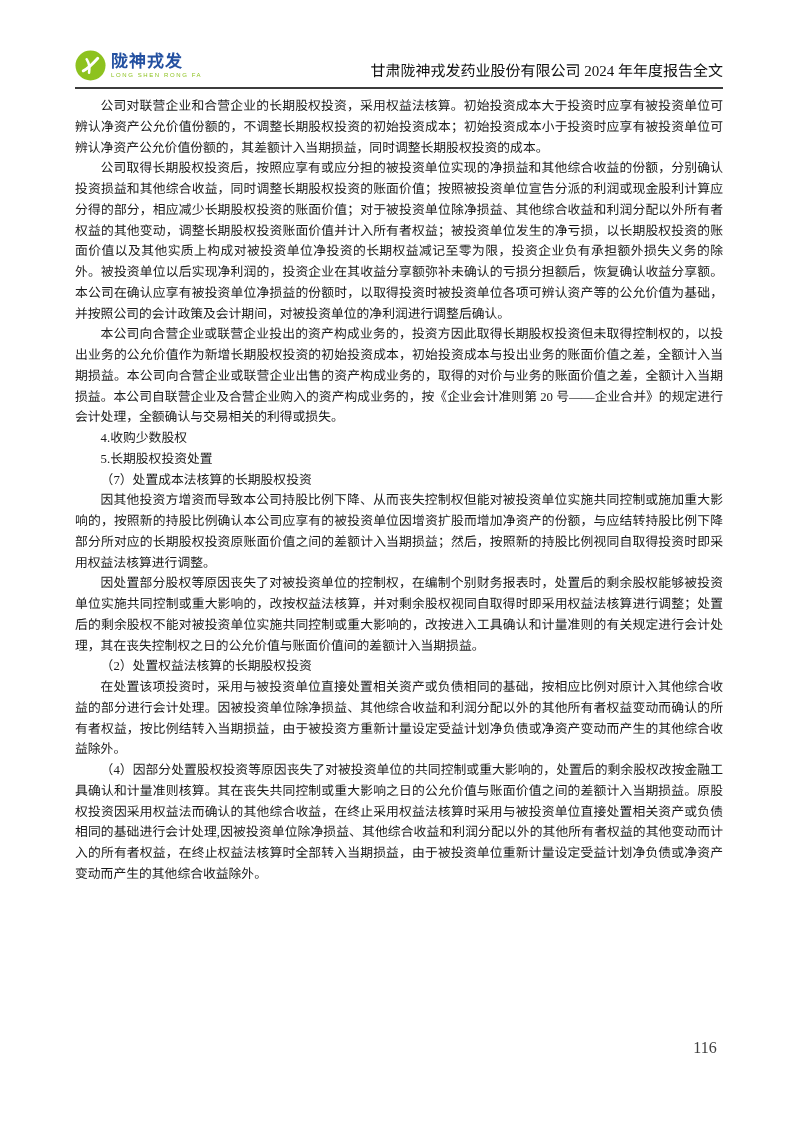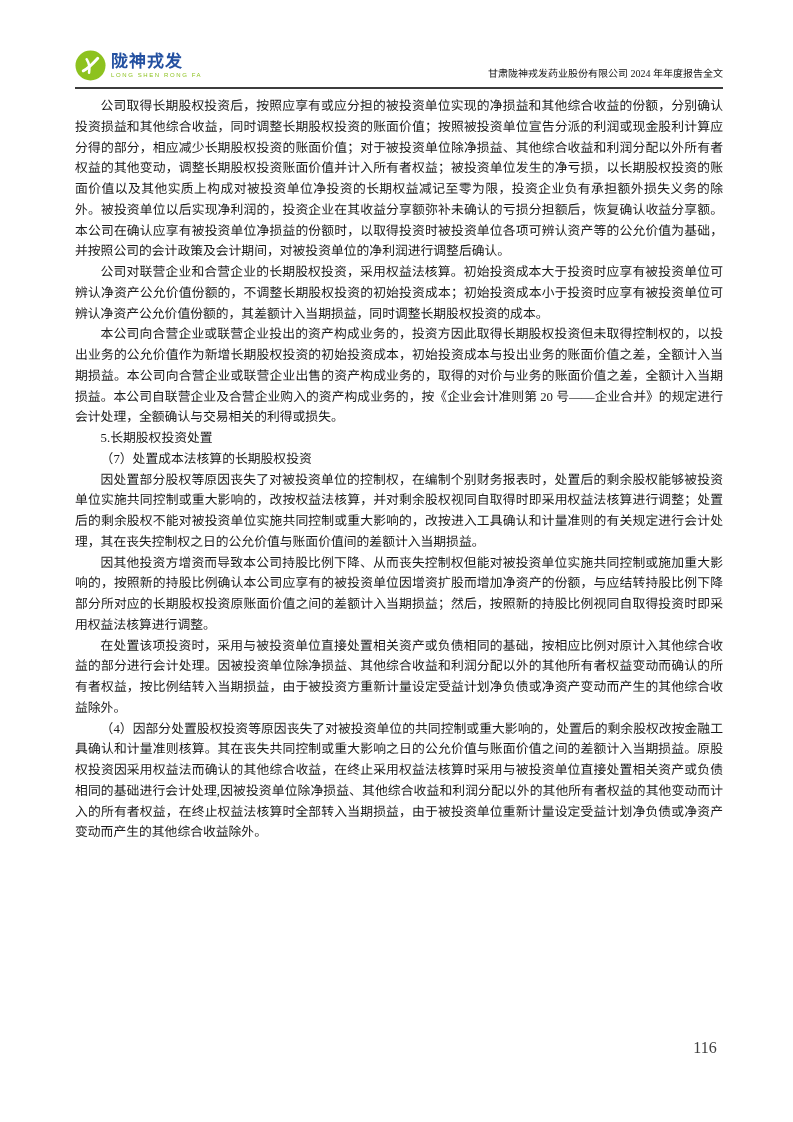--- a/index.html
+++ b/index.html
@@ -38,21 +38,21 @@
     font-family:"Liberation Sans", sans-serif;
   }
   .brand-en{
     font-size:6px;
     color:#8dc21f;
     letter-spacing:1.6px;
     margin-top:2px;
     font-family:"Liberation Sans", sans-serif;
   }
   .header-title{
-    font-size:10px;
+    font-size:15px;
     color:#111;
     padding-bottom:7px;
     white-space:nowrap;
   }
   
   .content{
     position:absolute;
     left:75px;top:96px;
     width:648px;
     font-size:12.8px;
@@ -89,26 +89,28 @@
       </svg>
       <div class="brand-text">
         <span class="brand-cn">陇神戎发</span>
         <span class="brand-en">LONG SHEN RONG FA</span>
       </div>
     </div>
     <div class="header-title">甘肃陇神戎发药业股份有限公司 2024 年年度报告全文</div>
   </div>
 
   <div class="content">
+      <p>公司对联营企业和合营企业的长期股权投资，采用权益法核算。初始投资成本大于投资时应享有被投资单位可辨认净资产公允价值份额的，不调整长期股权投资的初始投资成本；初始投资成本小于投资时应享有被投资单位可辨认净资产公允价值份额的，其差额计入当期损益，同时调整长期股权投资的成本。</p>
       <p>公司取得长期股权投资后，按照应享有或应分担的被投资单位实现的净损益和其他综合收益的份额，分别确认投资损益和其他综合收益，同时调整长期股权投资的账面价值；按照被投资单位宣告分派的利润或现金股利计算应分得的部分，相应减少长期股权投资的账面价值；对于被投资单位除净损益、其他综合收益和利润分配以外所有者权益的其他变动，调整长期股权投资账面价值并计入所有者权益；被投资单位发生的净亏损，以长期股权投资的账面价值以及其他实质上构成对被投资单位净投资的长期权益减记至零为限，投资企业负有承担额外损失义务的除外。被投资单位以后实现净利润的，投资企业在其收益分享额弥补未确认的亏损分担额后，恢复确认收益分享额。本公司在确认应享有被投资单位净损益的份额时，以取得投资时被投资单位各项可辨认资产等的公允价值为基础，并按照公司的会计政策及会计期间，对被投资单位的净利润进行调整后确认。</p>
-      <p>公司对联营企业和合营企业的长期股权投资，采用权益法核算。初始投资成本大于投资时应享有被投资单位可辨认净资产公允价值份额的，不调整长期股权投资的初始投资成本；初始投资成本小于投资时应享有被投资单位可辨认净资产公允价值份额的，其差额计入当期损益，同时调整长期股权投资的成本。</p>
       <p>本公司向合营企业或联营企业投出的资产构成业务的，投资方因此取得长期股权投资但未取得控制权的，以投出业务的公允价值作为新增长期股权投资的初始投资成本，初始投资成本与投出业务的账面价值之差，全额计入当期损益。本公司向合营企业或联营企业出售的资产构成业务的，取得的对价与业务的账面价值之差，全额计入当期损益。本公司自联营企业及合营企业购入的资产构成业务的，按《企业会计准则第 20 号——企业合并》的规定进行会计处理，全额确认与交易相关的利得或损失。</p>
+      <p>4.收购少数股权</p>
       <p>5.长期股权投资处置</p>
       <p>（7）处置成本法核算的长期股权投资</p>
+      <p>因其他投资方增资而导致本公司持股比例下降、从而丧失控制权但能对被投资单位实施共同控制或施加重大影响的，按照新的持股比例确认本公司应享有的被投资单位因增资扩股而增加净资产的份额，与应结转持股比例下降部分所对应的长期股权投资原账面价值之间的差额计入当期损益；然后，按照新的持股比例视同自取得投资时即采用权益法核算进行调整。</p>
       <p>因处置部分股权等原因丧失了对被投资单位的控制权，在编制个别财务报表时，处置后的剩余股权能够被投资单位实施共同控制或重大影响的，改按权益法核算，并对剩余股权视同自取得时即采用权益法核算进行调整；处置后的剩余股权不能对被投资单位实施共同控制或重大影响的，改按进入工具确认和计量准则的有关规定进行会计处理，其在丧失控制权之日的公允价值与账面价值间的差额计入当期损益。</p>
-      <p>因其他投资方增资而导致本公司持股比例下降、从而丧失控制权但能对被投资单位实施共同控制或施加重大影响的，按照新的持股比例确认本公司应享有的被投资单位因增资扩股而增加净资产的份额，与应结转持股比例下降部分所对应的长期股权投资原账面价值之间的差额计入当期损益；然后，按照新的持股比例视同自取得投资时即采用权益法核算进行调整。</p>
+      <p>（2）处置权益法核算的长期股权投资</p>
       <p>在处置该项投资时，采用与被投资单位直接处置相关资产或负债相同的基础，按相应比例对原计入其他综合收益的部分进行会计处理。因被投资单位除净损益、其他综合收益和利润分配以外的其他所有者权益变动而确认的所有者权益，按比例结转入当期损益，由于被投资方重新计量设定受益计划净负债或净资产变动而产生的其他综合收益除外。</p>
       <p>（4）因部分处置股权投资等原因丧失了对被投资单位的共同控制或重大影响的，处置后的剩余股权改按金融工具确认和计量准则核算。其在丧失共同控制或重大影响之日的公允价值与账面价值之间的差额计入当期损益。原股权投资因采用权益法而确认的其他综合收益，在终止采用权益法核算时采用与被投资单位直接处置相关资产或负债相同的基础进行会计处理,因被投资单位除净损益、其他综合收益和利润分配以外的其他所有者权益的其他变动而计入的所有者权益，在终止权益法核算时全部转入当期损益，由于被投资单位重新计量设定受益计划净负债或净资产变动而产生的其他综合收益除外。</p>
     </div>
 
   <div class="page-number">116</div>
 
 </div>
 
 </body></html>

